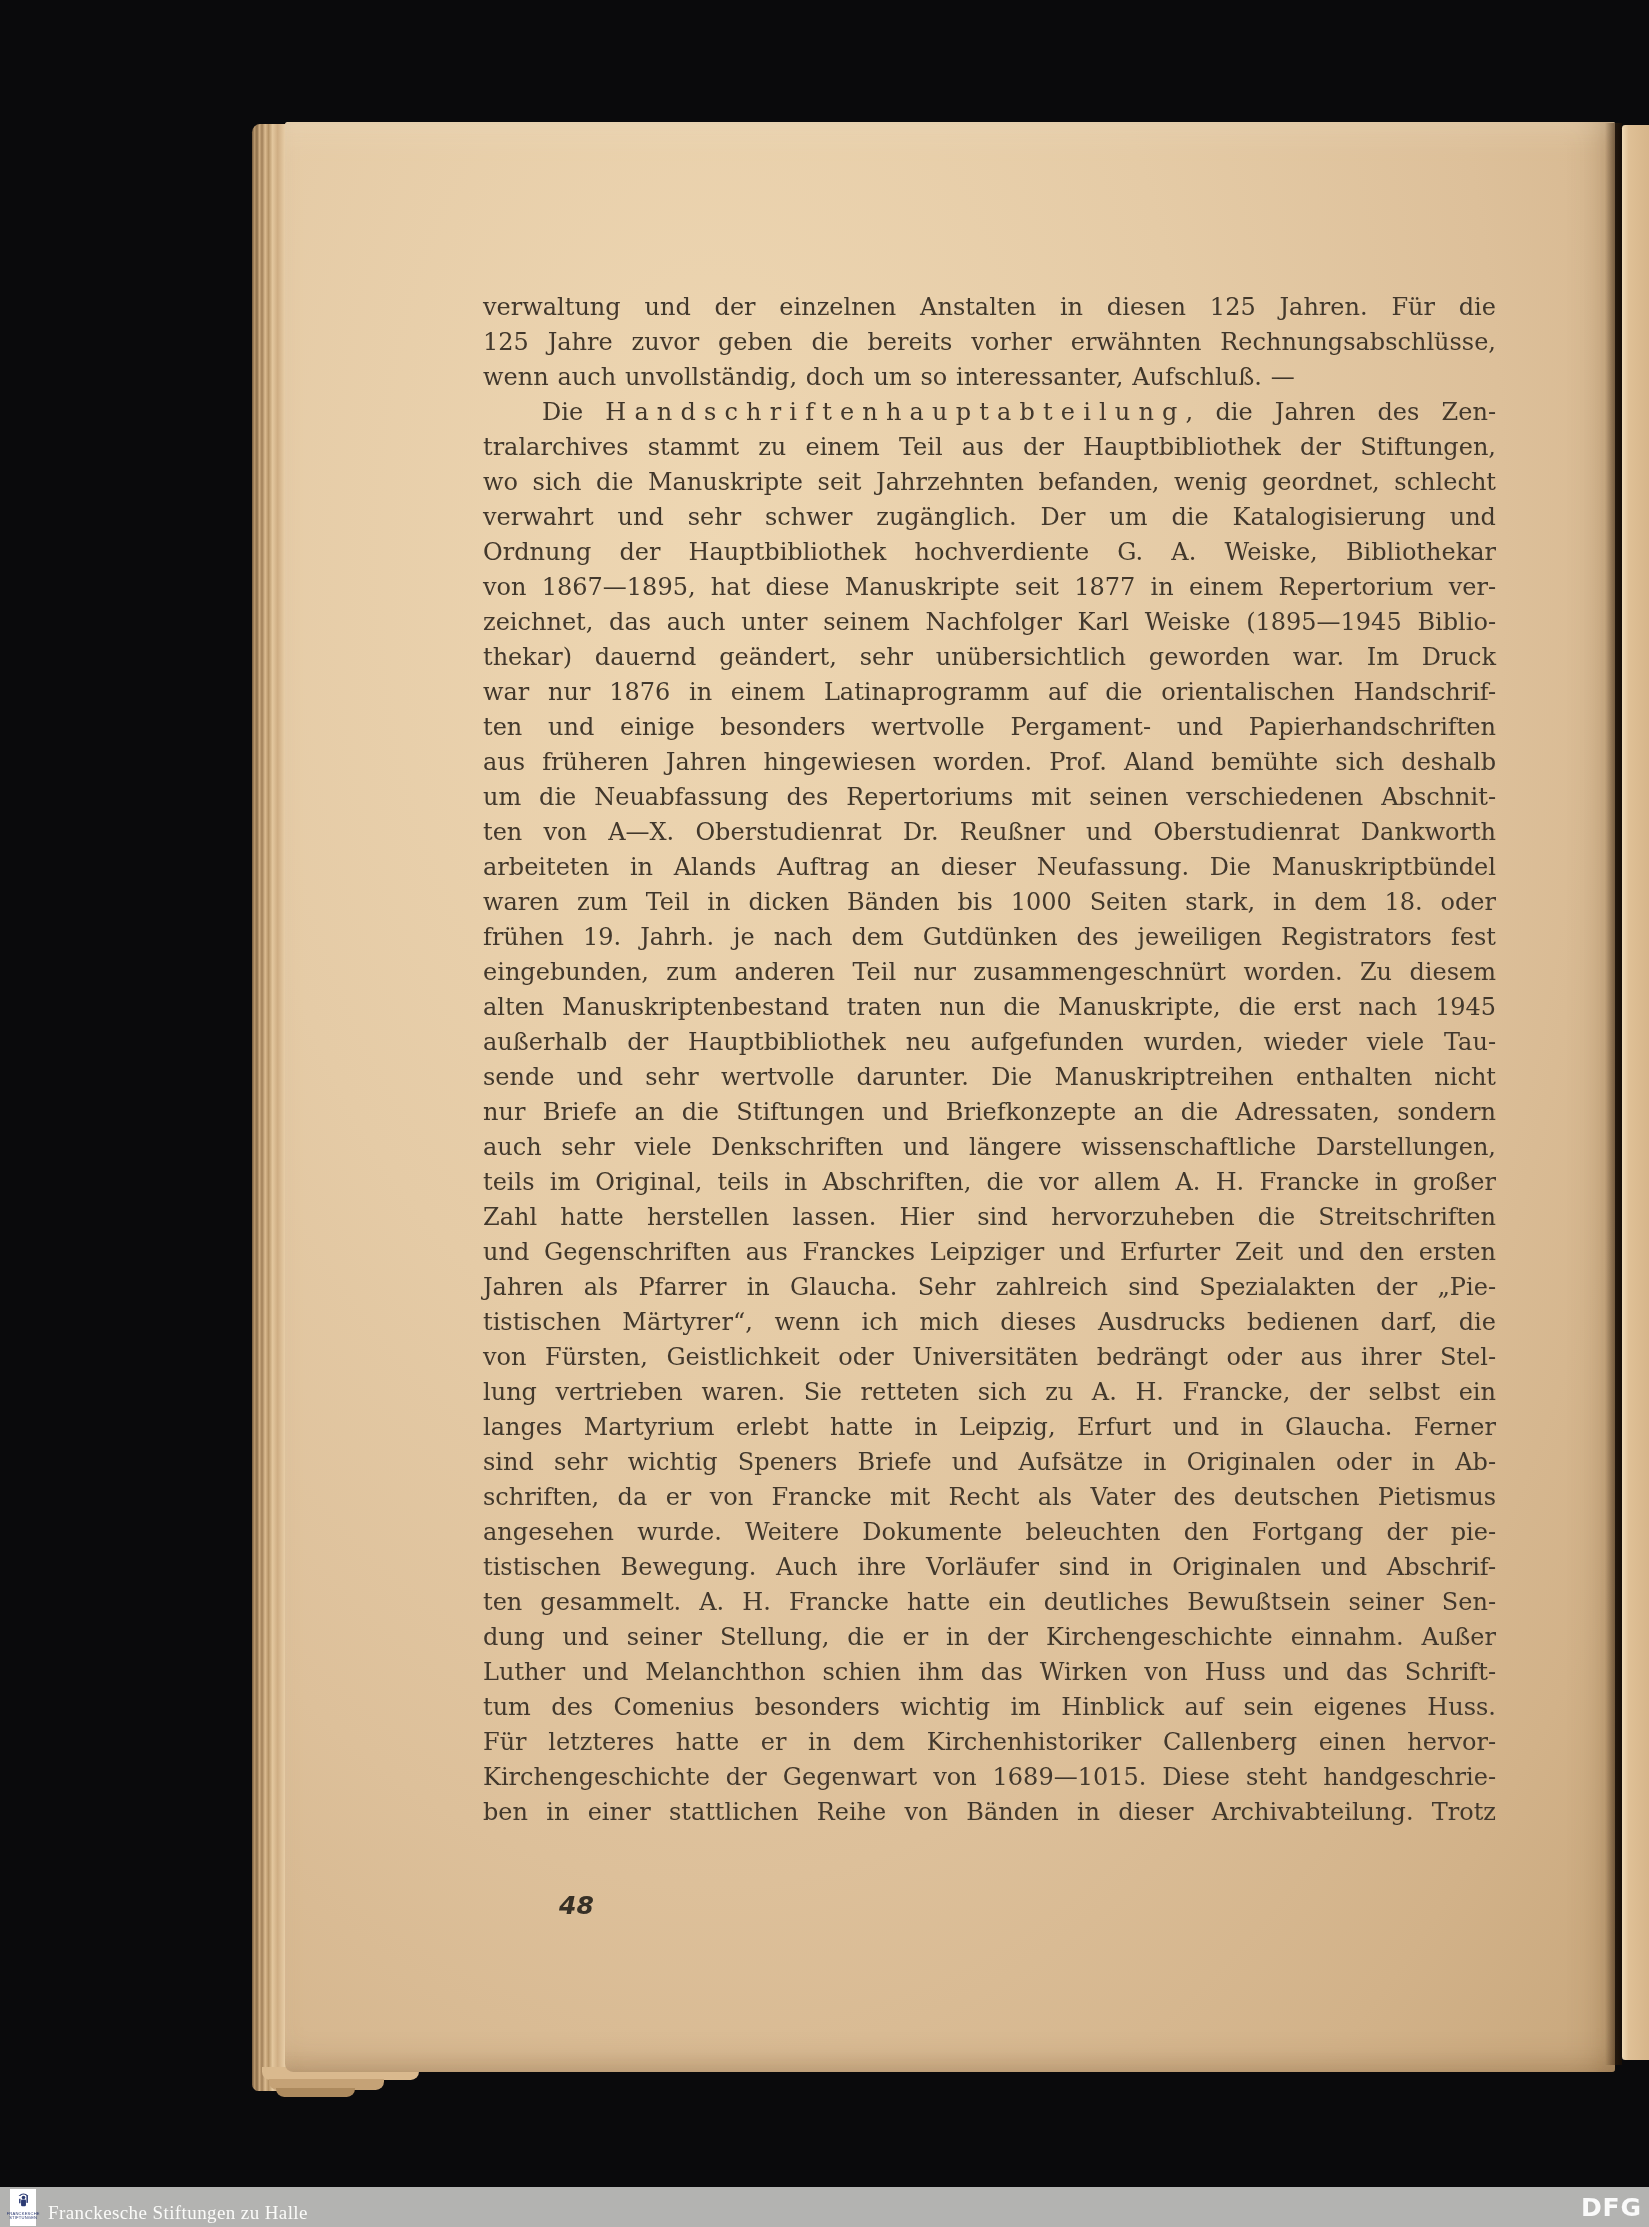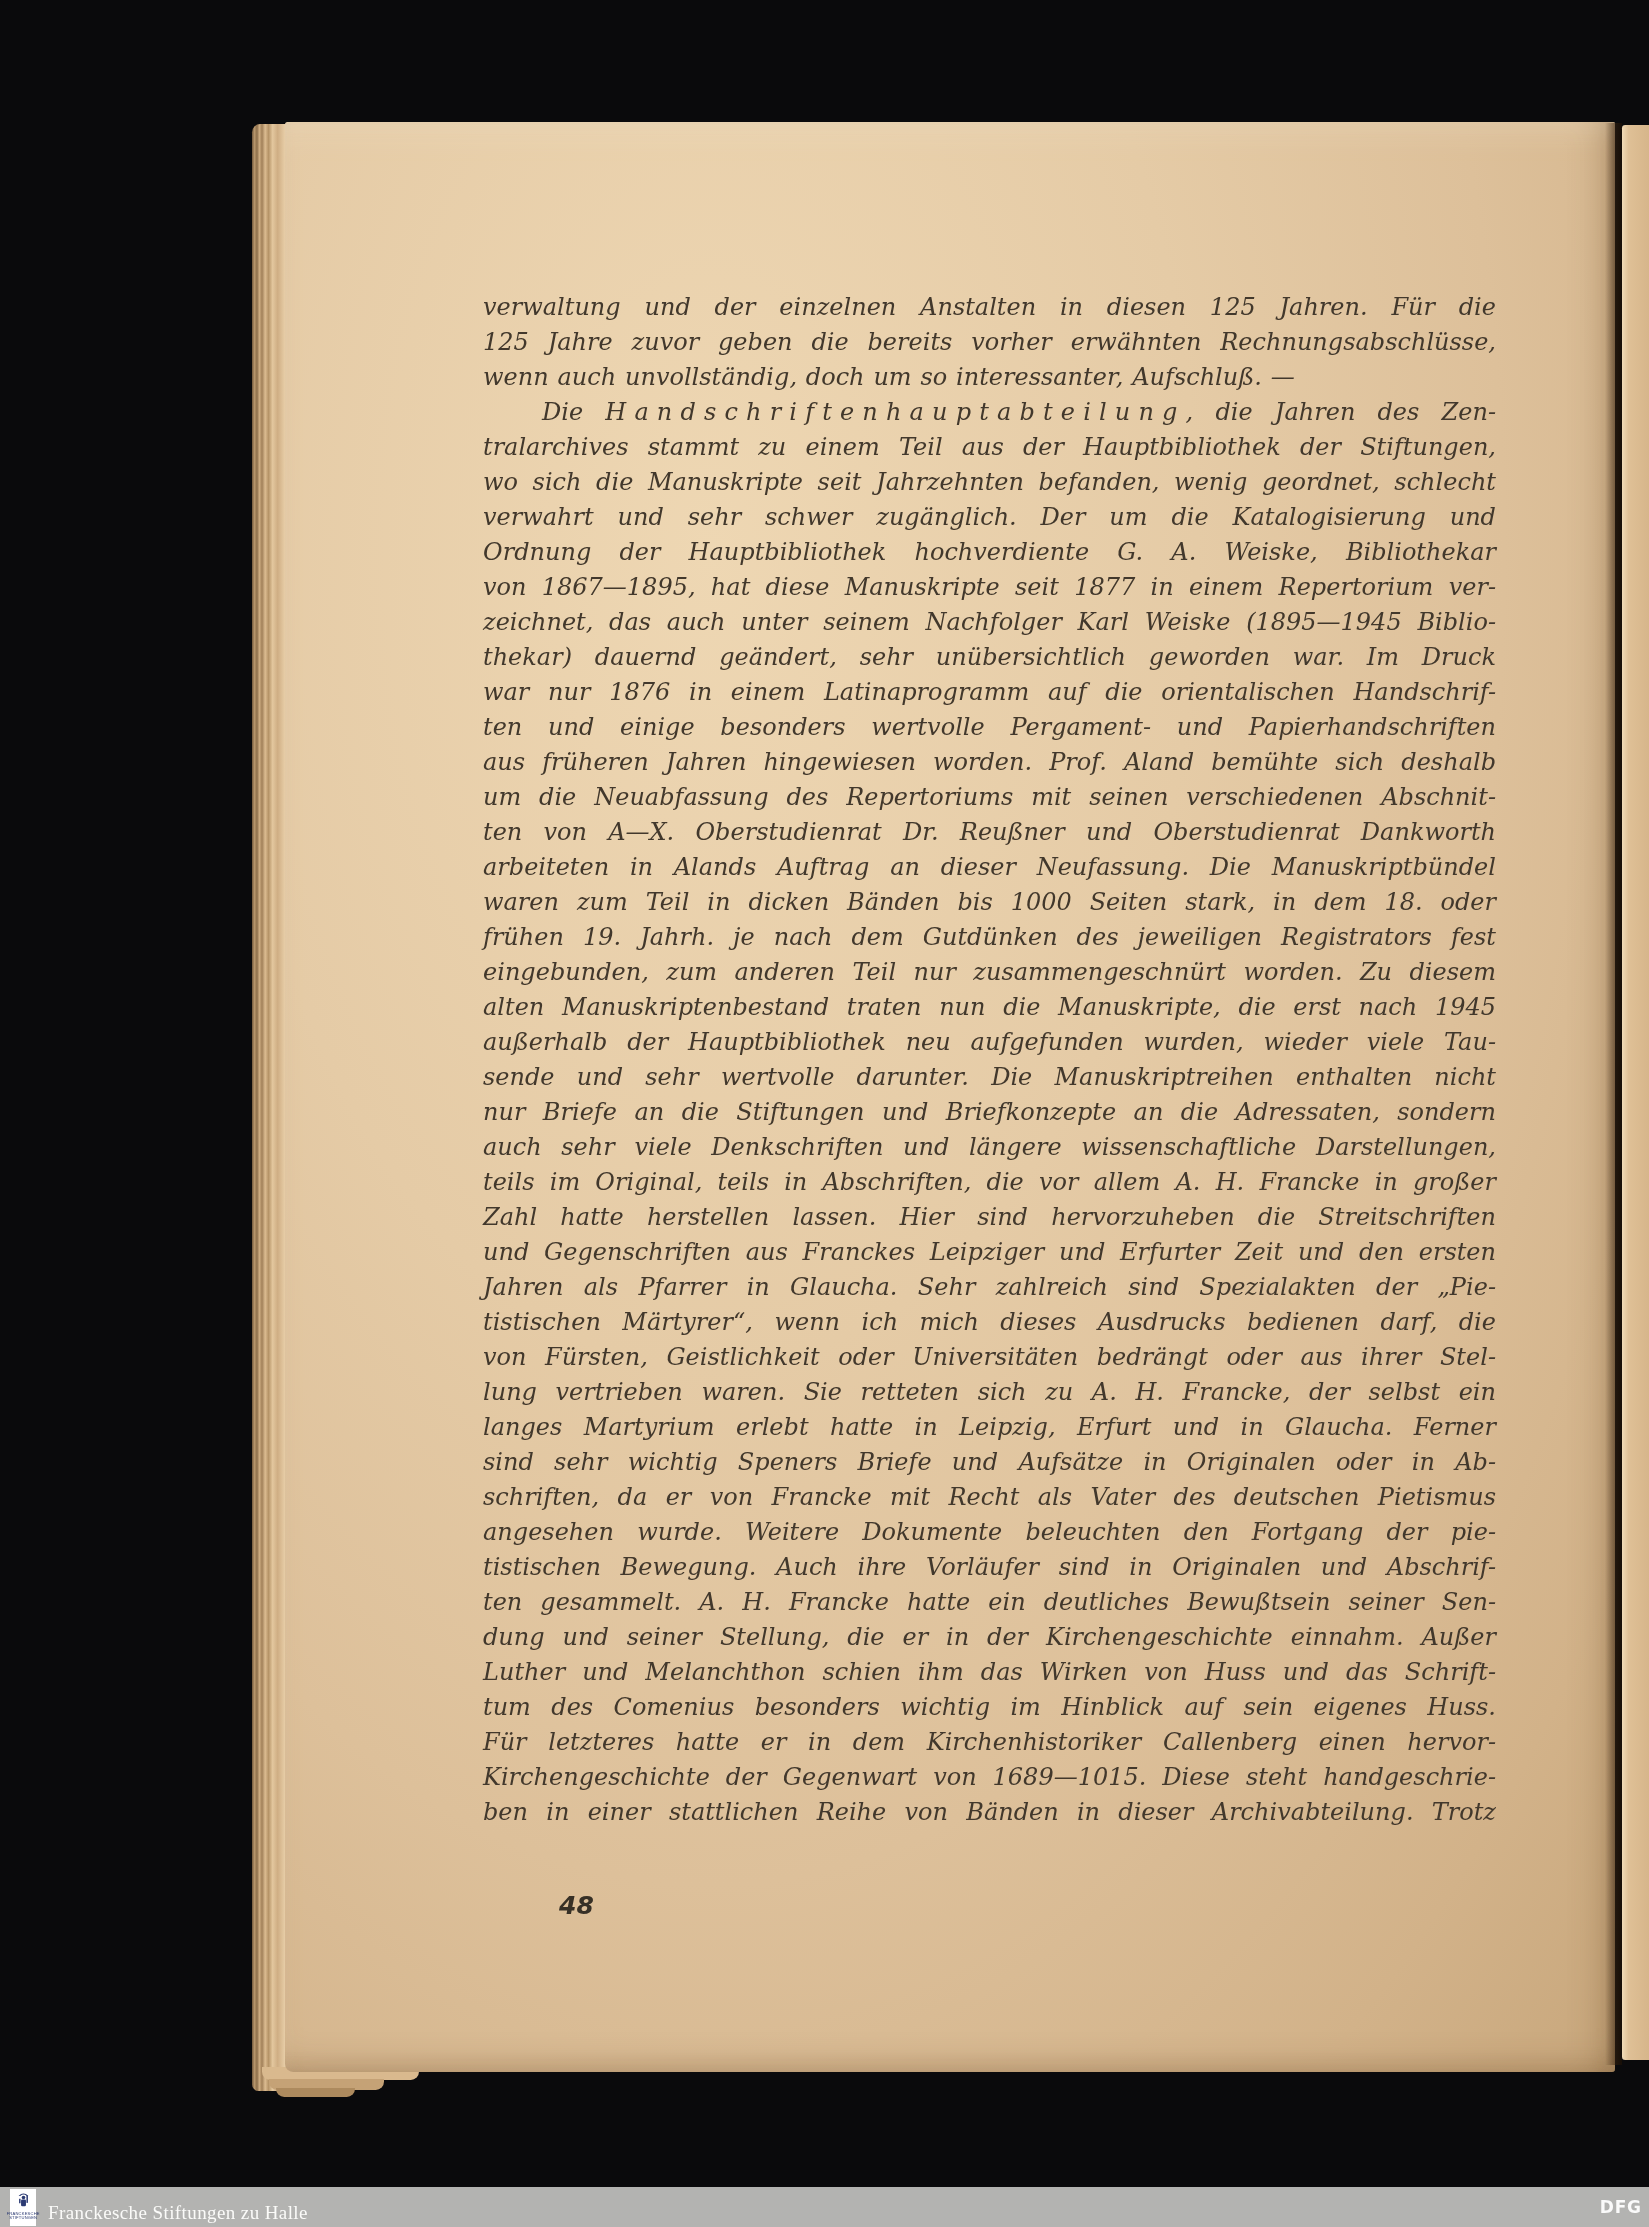--- a/index.html
+++ b/index.html
@@ -43,21 +43,21 @@
     position:absolute;left:1622px;top:125px;width:28px;height:1935px;
     background:linear-gradient(90deg,#f0dab6 0px,#dfc096 6.6px,#d6b58a 100%);
     border-radius:3.3px 0 0 3.3px;
   }
   
   .text-block{
     position:absolute;left:483px;top:290px;width:1013px;
     font-size:24px;line-height:35px;color:#42382c;
     word-spacing:1.2px;
   }
-  .line{height:35px;text-align:justify;text-align-last:justify;white-space:normal;font-style:italic;}
+  .line{height:35px;text-align:justify;text-align-last:justify;white-space:normal;}
   .line.no-just{text-align-last:left;}
   .line.indent{text-indent:59px;}
   .sperr{letter-spacing:.34em;}
   .page-number{
     position:absolute;left:559px;top:1891px;
     font-family:"DejaVu Sans", sans-serif;font-size:25px;font-weight:bold;color:#373026;font-style:italic;
   }
   
   .footer-bar{
     position:absolute;left:0;top:2187px;width:1650px;height:40px;
@@ -71,21 +71,21 @@
   .logo-text{
     font-family:"Liberation Sans", sans-serif;font-size:4.1px;line-height:4.5px;
     color:#2b3a73;text-align:center;letter-spacing:0.2px;
   }
   .institution{
     position:absolute;left:48px;top:2187px;height:51px;display:flex;align-items:center;
     font-family:"Liberation Serif", serif;font-size:19px;color:#fbfbf9;letter-spacing:0.4px;
   }
   .dfg{
     position:absolute;right:8.2px;top:2187px;height:40px;display:flex;align-items:center;
-    font-family:"DejaVu Sans", sans-serif;font-size:17px;font-weight:bold;color:#fafafa;letter-spacing:0.8px;
+    font-family:"DejaVu Sans", sans-serif;font-size:25px;font-weight:bold;color:#fafafa;letter-spacing:0.8px;
   }
 </style>
 </head>
 <body>
 
 <div class="shot">
 
   <div class="left-stack"></div>
   <div class="sheet-edge e1"></div>
   <div class="sheet-edge e2"></div>

